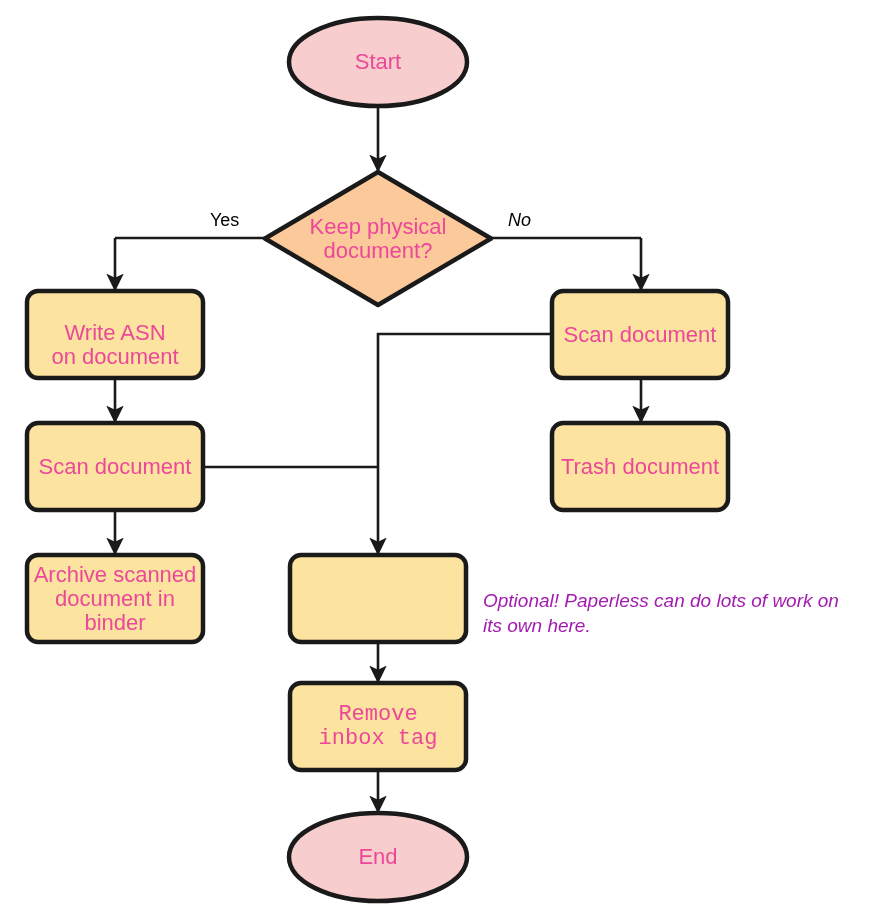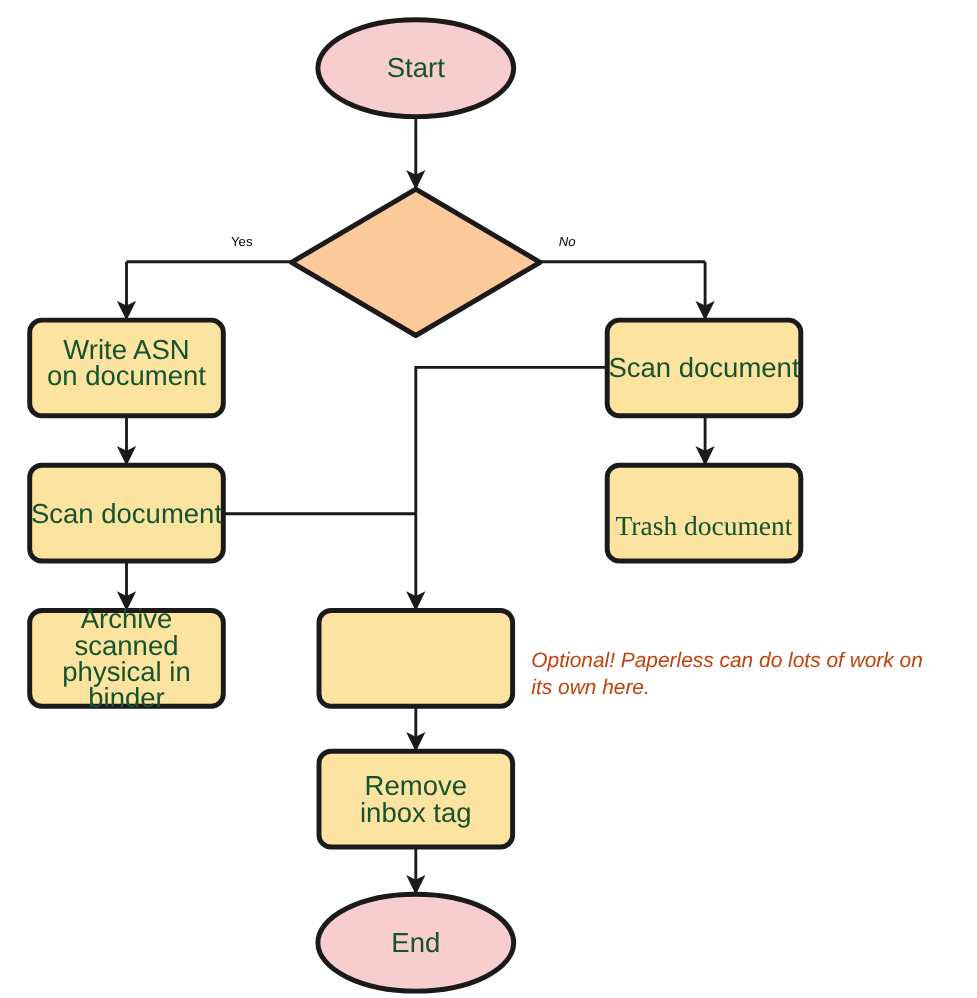--- a/index.html
+++ b/index.html
@@ -23,36 +23,36 @@
     left: 0;
     width: 888px;
     height: 907px;
   }
   .node-label {
     position: absolute;
     display: flex;
     align-items: center;
     justify-content: center;
     text-align: center;
-    color: #14532d;
-    font-size: 25px;
+    color: #ec4899;
+    font-size: 22px;
     line-height: 24px;
     white-space: pre-line;
     pointer-events: none;
   }
   .edge-label {
     position: absolute;
     color: #000000;
-    font-size: 12px;
+    font-size: 18px;
     line-height: 21px;
     white-space: nowrap;
   }
   .note-text {
     position: absolute;
-    color: #c2410c;
+    color: #a21caf;
     font-size: 19px;
     line-height: 25px;
     font-style: italic;
     white-space: pre-line;
   }
 </style>
 </head>
 <body>
 
 <div id="canvas">
@@ -99,36 +99,38 @@
 
     <rect x="290" y="555" width="176" height="87" rx="11" ry="11" fill="#FCE3A0" stroke="#1A1A1A" stroke-width="4.5"></rect>
 
     <rect x="290" y="683" width="176" height="87" rx="11" ry="11" fill="#FCE3A0" stroke="#1A1A1A" stroke-width="4.5"></rect>
 
     <ellipse cx="378" cy="857" rx="89" ry="44" fill="#F8CDCD" stroke="#1A1A1A" stroke-width="4.5"></ellipse>
   </svg>
 
   <div class="node-label" style="left:289px; top:18px; width:178px; height:88px;">Start</div>
 
+  <div class="node-label" style="left:265px; top:172px; width:226px; height:133px;">Keep physical
+document?</div>
 
-  <div class="node-label" style="left:27px; top:286px; width:176px; height:87px;">Write ASN
+  <div class="node-label" style="left:27px; top:301px; width:176px; height:87px;">Write ASN
 on document</div>
 
   <div class="node-label" style="left:27px; top:423px; width:176px; height:87px;">Scan document</div>
 
   <div class="node-label" style="left:27px; top:555px; width:176px; height:87px;">Archive scanned
-physical in
+document in
 binder</div>
 
   <div class="node-label" style="left:552px; top:291px; width:176px; height:87px;">Scan document</div>
 
-  <div class="node-label" style="left:552px; top:435px; width:176px; height:87px;font-family:Liberation Serif, serif;">Trash document</div>
+  <div class="node-label" style="left:552px; top:423px; width:176px; height:87px;">Trash document</div>
 
 
-  <div class="node-label" style="left:290px; top:683px; width:176px; height:87px;">Remove
+  <div class="node-label" style="left:290px; top:683px; width:176px; height:87px;font-family:Liberation Mono, monospace;">Remove
 inbox tag</div>
 
   <div class="node-label" style="left:289px; top:813px; width:178px; height:88px;">End</div>
 
   <div class="edge-label" style="left:210px; top:210px;">Yes</div>
 
   <div class="edge-label" style="left:508px; top:210px;font-style:italic;">No</div>
 
   <div class="note-text" style="left:483px; top:588px; width:400px;">Optional! Paperless can do lots of work on
 its own here.</div>

